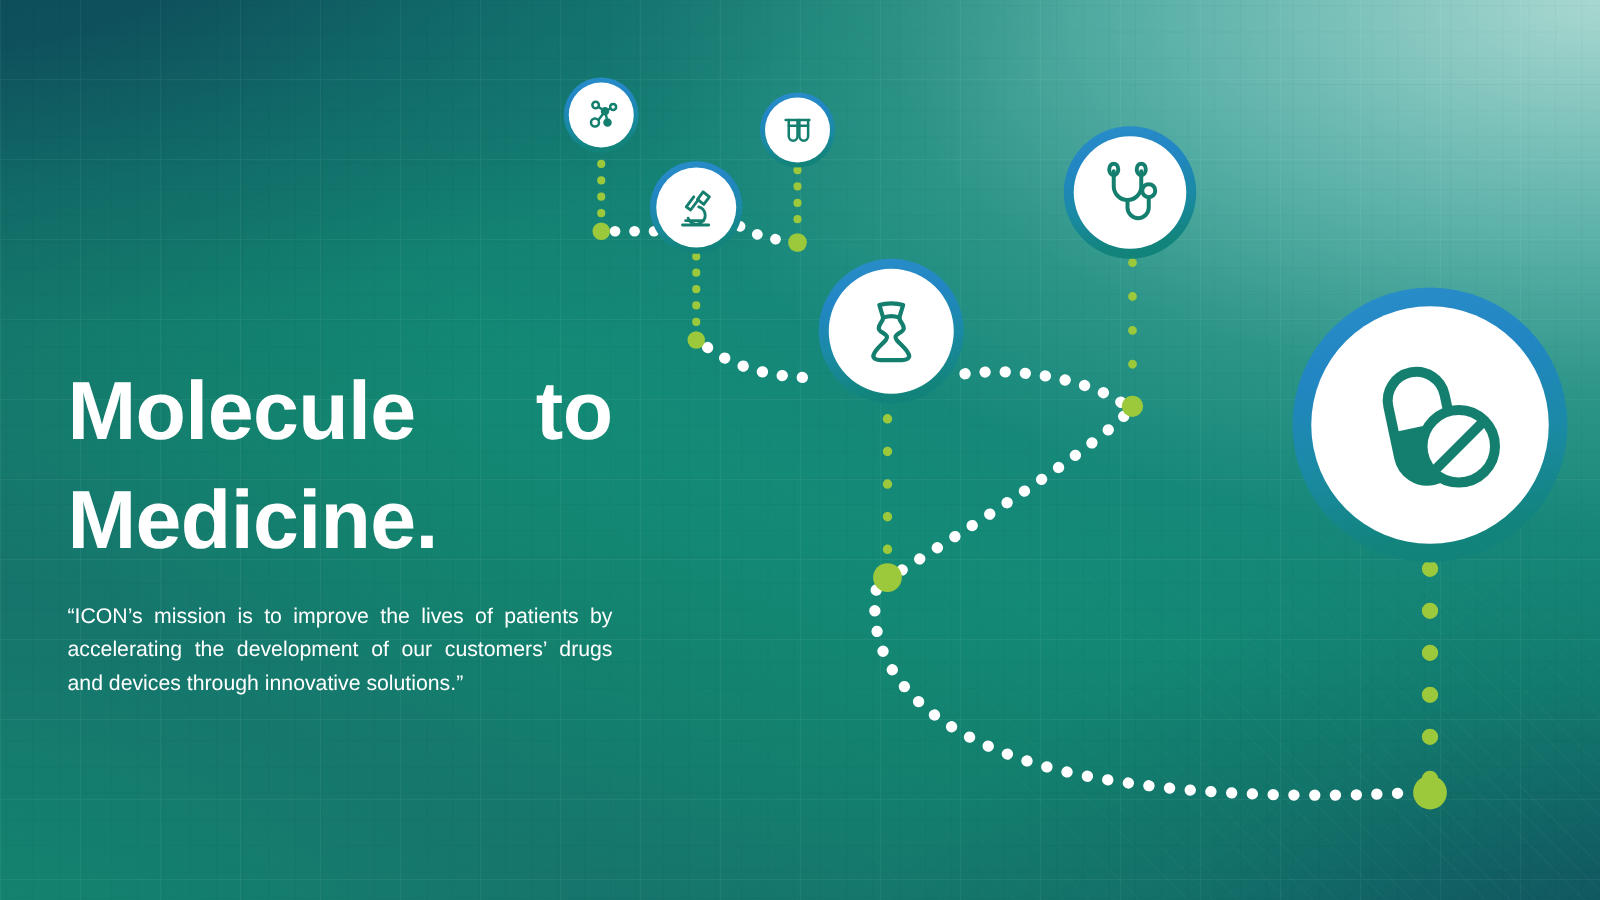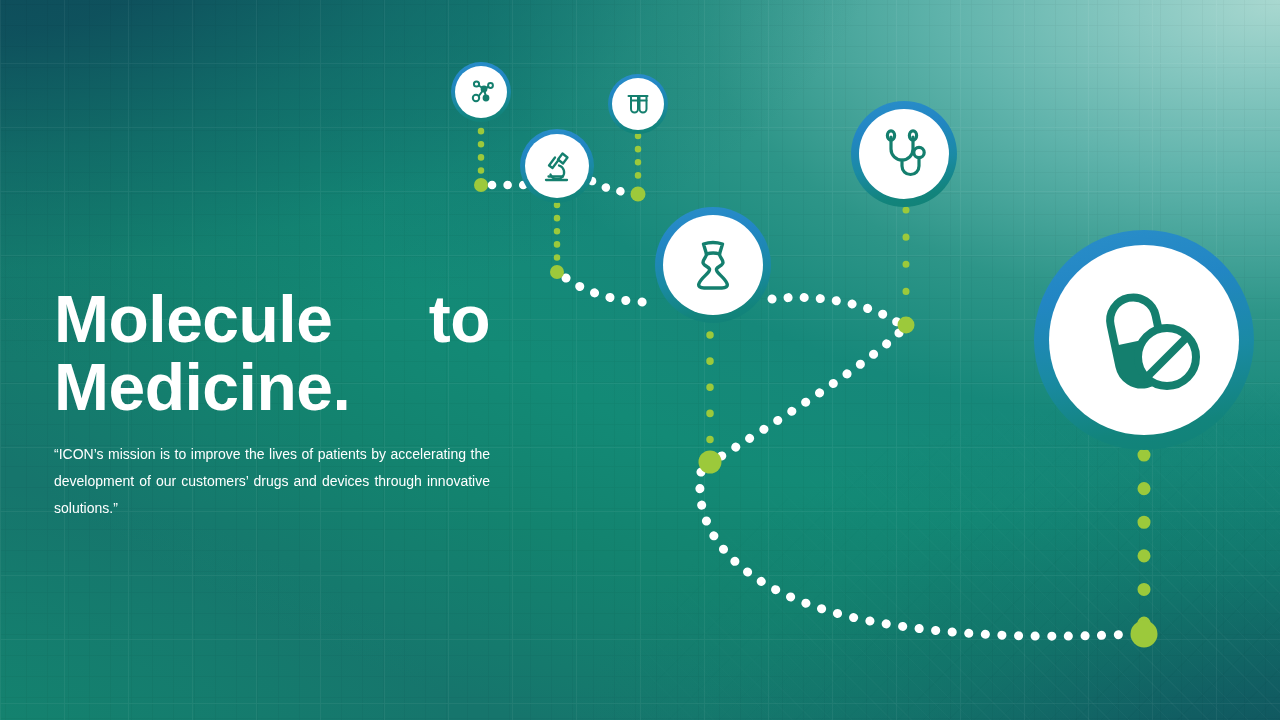--- a/index.html
+++ b/index.html
@@ -88,32 +88,32 @@
   .text-block {
     position: absolute;
     left: 54px;
     top: 285px;
     width: 436px;
   }
   .headline {
     margin: 0;
     color: #ffffff;
     font-size: 66px;
-    line-height: 68px;
+    line-height: 87px;
     font-weight: bold;
     letter-spacing: -0.5px;
     text-align: justify;
     text-align-last: justify;
     white-space: pre-line;
   }
   .subtext {
     margin: 0;
     padding-top: 20px;
     color: #ffffff;
-    font-size: 14px;
+    font-size: 17px;
     line-height: 27px;
     text-align: justify;
   }
   
   .paths {
     position: absolute;
     inset: 0;
   }
   
   .node {

